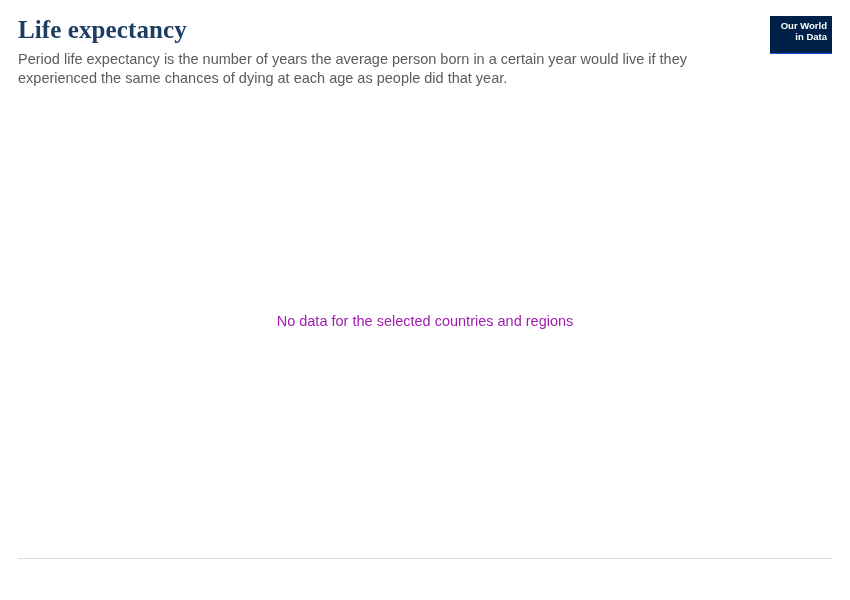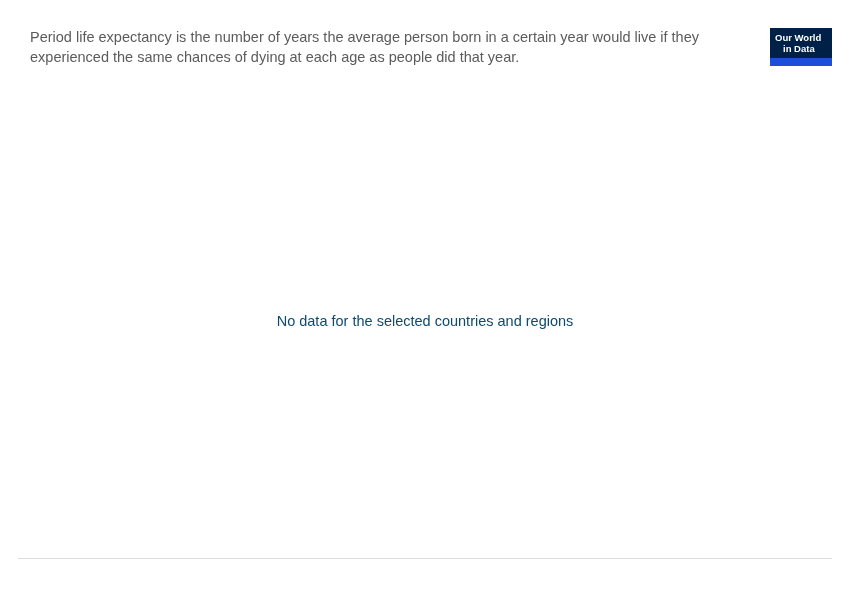--- a/index.html
+++ b/index.html
@@ -33,57 +33,57 @@
     letter-spacing: 0.1px;
     margin: 0 0 6px 0;
     line-height: 1.1;
     max-width: 720px;
   }
   .chart-subtitle {
     font-size: 14.5px;
     line-height: 1.35;
     color: #5b5b5b;
     max-width: 690px;
-    margin: 12px;
+    margin: 0;
   }
   .owid-logo {
     position: absolute;
     top: 0px;
     right: 0px;
     width: 62px;
     height: 38px;
     background: #002147;
-    border-bottom: 8px solid #1d4ed8;
+    border-bottom: 1px solid #1d4ed8;
     box-sizing: border-box;
     padding: 4px 5px 0 5px;
     color: #ffffff;
     font-family: "Liberation Sans", sans-serif;
     font-size: 9.5px;
     font-weight: 700;
     line-height: 1.18;
-    text-align: left;
+    text-align: right;
   }
   .owid-logo .l2 {
     display: block;
     padding-left: 8px;
   }
   .chart-area {
     position: absolute;
     left: 18px;
     right: 18px;
     top: 100px;
     bottom: 58px;
   }
   .no-data {
     position: absolute;
     top: 50%;
     left: 50%;
     transform: translate(-50%, -50%);
     font-size: 14.5px;
-    color: #0c4a6e;
+    color: #a21caf;
     white-space: nowrap;
   }
   .footer {
     position: absolute;
     left: 18px;
     right: 18px;
     bottom: 14px;
     height: 28px;
   }
   .footer-rule {
@@ -122,20 +122,21 @@
   .footer-right .license {
     color: #5b5b5b;
   }
 </style>
 </head>
 <body>
 
 <div class="page">
 
   <div class="header">
+    <h1 class="chart-title">Life expectancy</h1>
     <p class="chart-subtitle">Period life expectancy is the number of years the average person born in a certain year would live if they experienced the same chances of dying at each age as people did that year.</p>
 
     <div class="owid-logo">
       <span class="l1">Our World</span>
       <span class="l2">in Data</span>
     </div>
   </div>
 
   <div class="chart-area">
     <div class="no-data">No data for the selected countries and regions</div>

